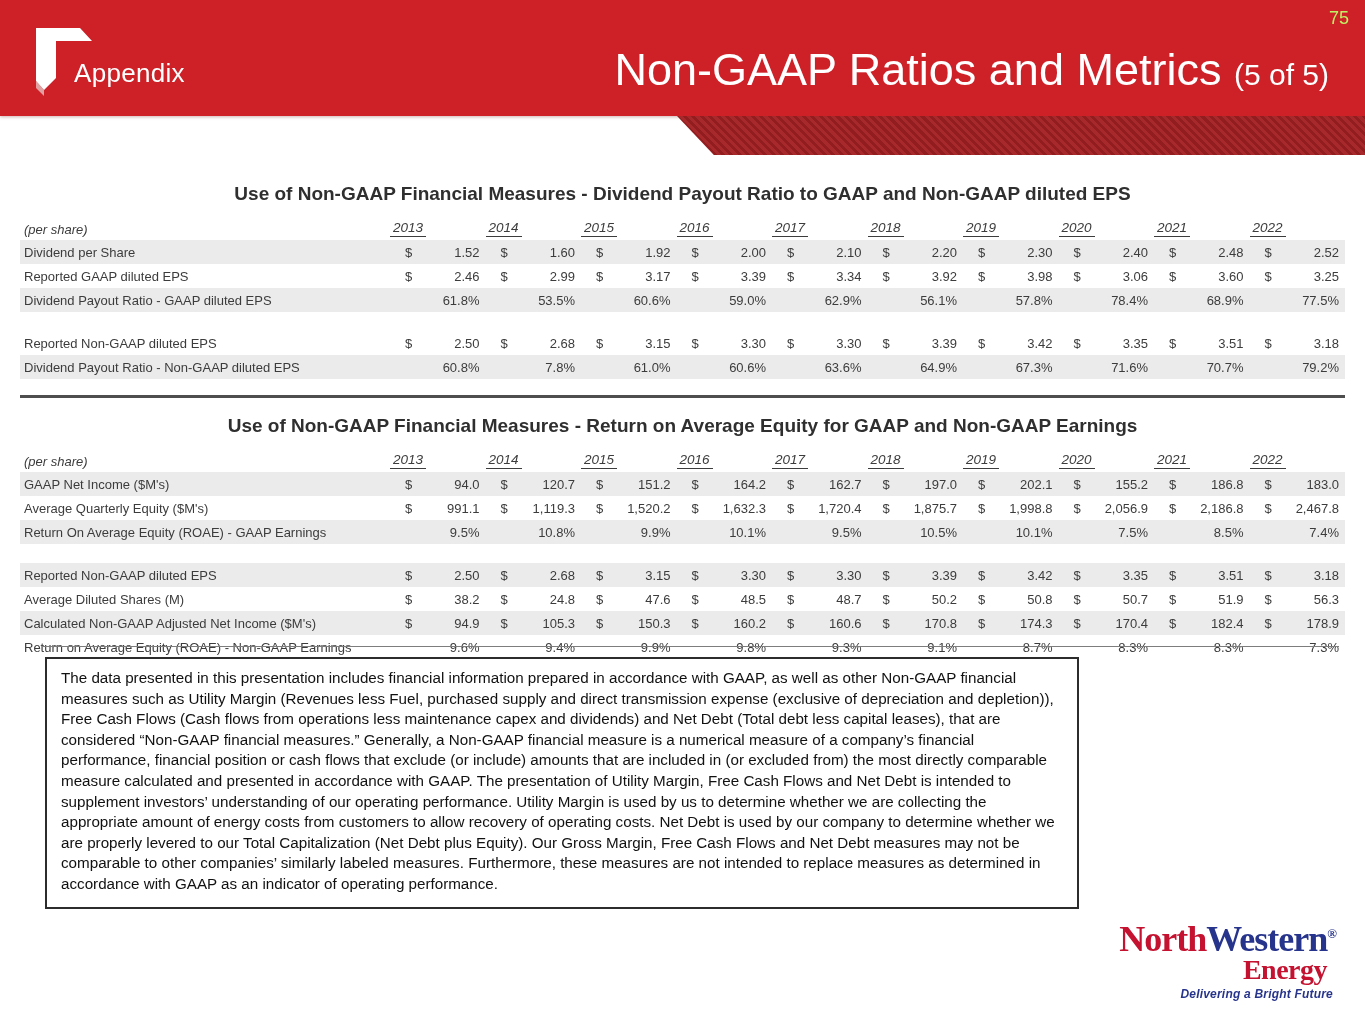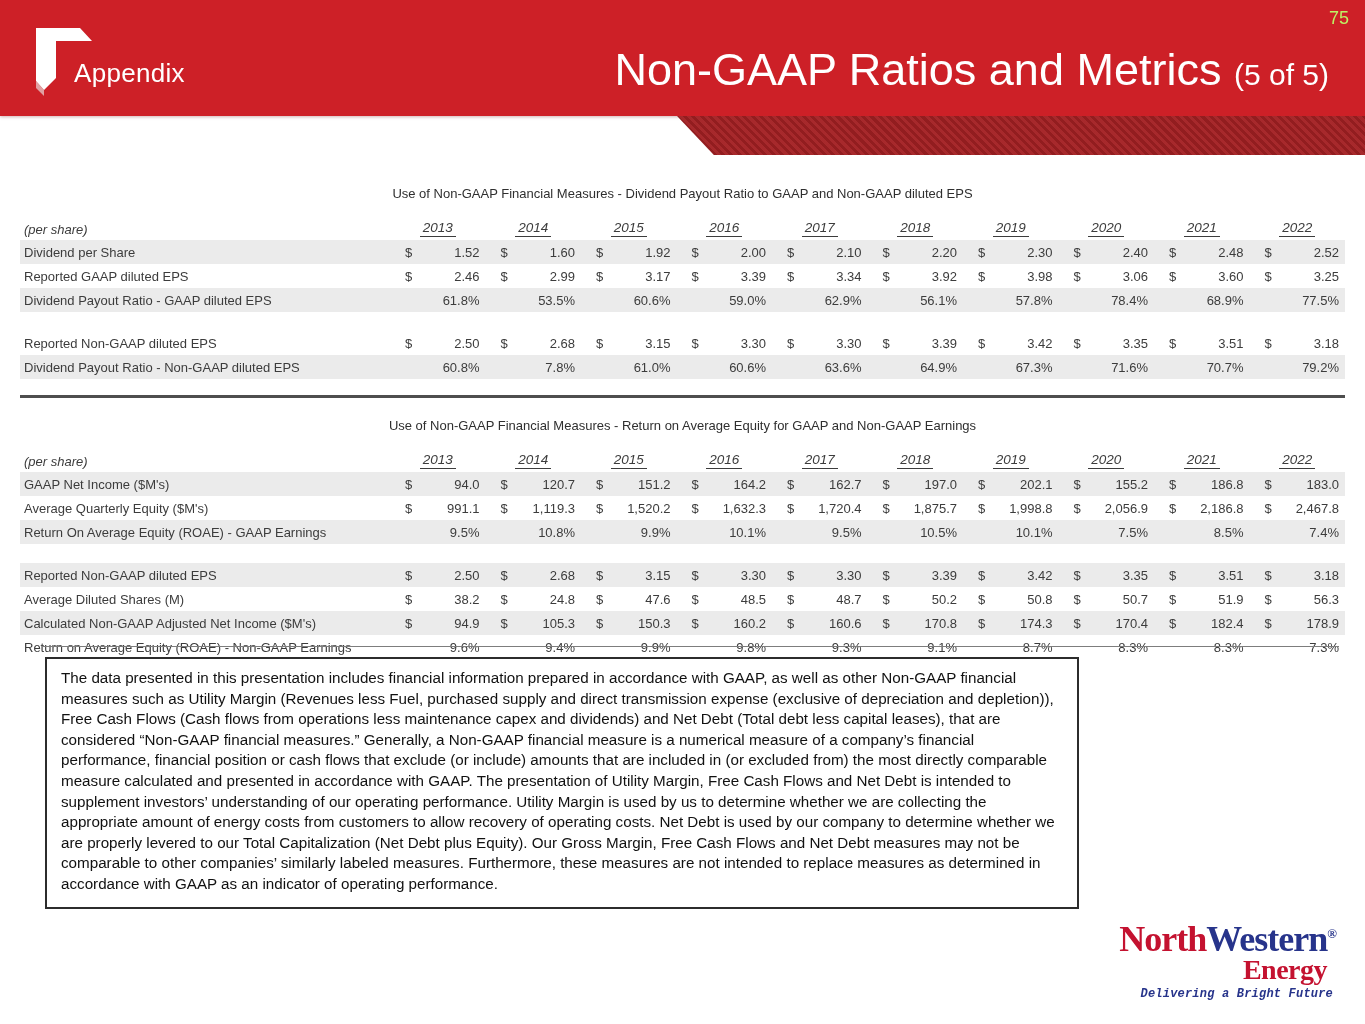--- a/index.html
+++ b/index.html
@@ -17,31 +17,31 @@
     text-align:right; color:#ffffff; font-size:45px; white-space:nowrap; }
   .banner-title .suffix { font-size:30px; }
   .page-number { position:absolute; top:8px; right:16px; color:#bef264; font-size:18px; }
   .dark-band { position:absolute; top:116px; left:0; width:1365px; height:39px;
     background:#a32023;
     background-image:repeating-linear-gradient(45deg, rgba(0,0,0,.10) 0 3px, rgba(255,255,255,.04) 3px 6px);
     clip-path:polygon(49.6% 0, 100% 0, 100% 100%, 52.3% 100%); }
 
   
   .tables-area { position:absolute; left:20px; top:183px; width:1325px; color:#3c3c3c; }
-  .tbl-title { text-align:center; font-weight:normal; font-size:13px; color:#2f2f2f;
+  .tbl-title { text-align:center; font-weight:bold; font-size:19px; color:#2f2f2f;
     height:22px; line-height:22px; }
   .trow { display:grid; grid-template-columns:370px repeat(10, 1fr);
     height:24px; align-items:center; font-size:13px; }
   .header-row { height:27px; align-items:end; padding-bottom:3px;margin-top:8px; }
   .trow.shaded { background:#ebebeb; }
   .trow.blank-row { height:19px; background:transparent; }
   .tcell { white-space:nowrap; }
   .label-cell { padding-left:4px; }
   .unit-label { font-style:italic; font-size:13px; color:#3c3c3c; }
-  .year-cell { text-align:center; font-style:italic; font-size:13.5px; }
+  .year-cell { font-style:italic; font-size:13.5px; }
   .year-cell span { display:inline-block; border-bottom:1px solid #3c3c3c; padding:0 3px 1px; }
   .val-cell { display:flex; justify-content:space-between; padding-left:15px; padding-right:6px; }
   .val-cell .cur { text-align:left; }
   .val-cell .val { text-align:right; }
   .thick-divider { border-top:3px solid #4e4e4e; margin-top:16px; }
   .tbl2 { margin-top:17px; }
 
   
   .thin-rule { position:absolute; top:646px; left:43px; width:1296px;
     border-top:1px solid #7d7d7d; }
@@ -51,21 +51,21 @@
 
   
   .logo { position:absolute; right:28px; top:916px; width:240px; text-align:right;
     font-family:"Liberation Serif", serif; }
   .logo-line1 { font-size:36px; font-weight:bold; letter-spacing:-1px; line-height:36px; }
   .logo-north { color:#c41230; }
   .logo-western { color:#27348b; }
   .logo-reg { font-size:13px; vertical-align:super; color:#27348b; letter-spacing:0; }
   .logo-line2 { font-size:28px; font-weight:bold; color:#c41230; line-height:26px;
     padding-right:10px; letter-spacing:-0.5px; }
-  .logo-tagline { font-family:Liberation Mono, monospace; font-size:12px;
+  .logo-tagline { font-family:Liberation Sans, sans-serif; font-size:12px;
     font-weight:bold; font-style:italic; color:#27348b; margin-top:4px;
     padding-right:4px; letter-spacing:.2px; }
 </style>
 </head>
 <body>
 
 <div class="slide">
 
   <div class="banner">
     <div class="corner-icon">

